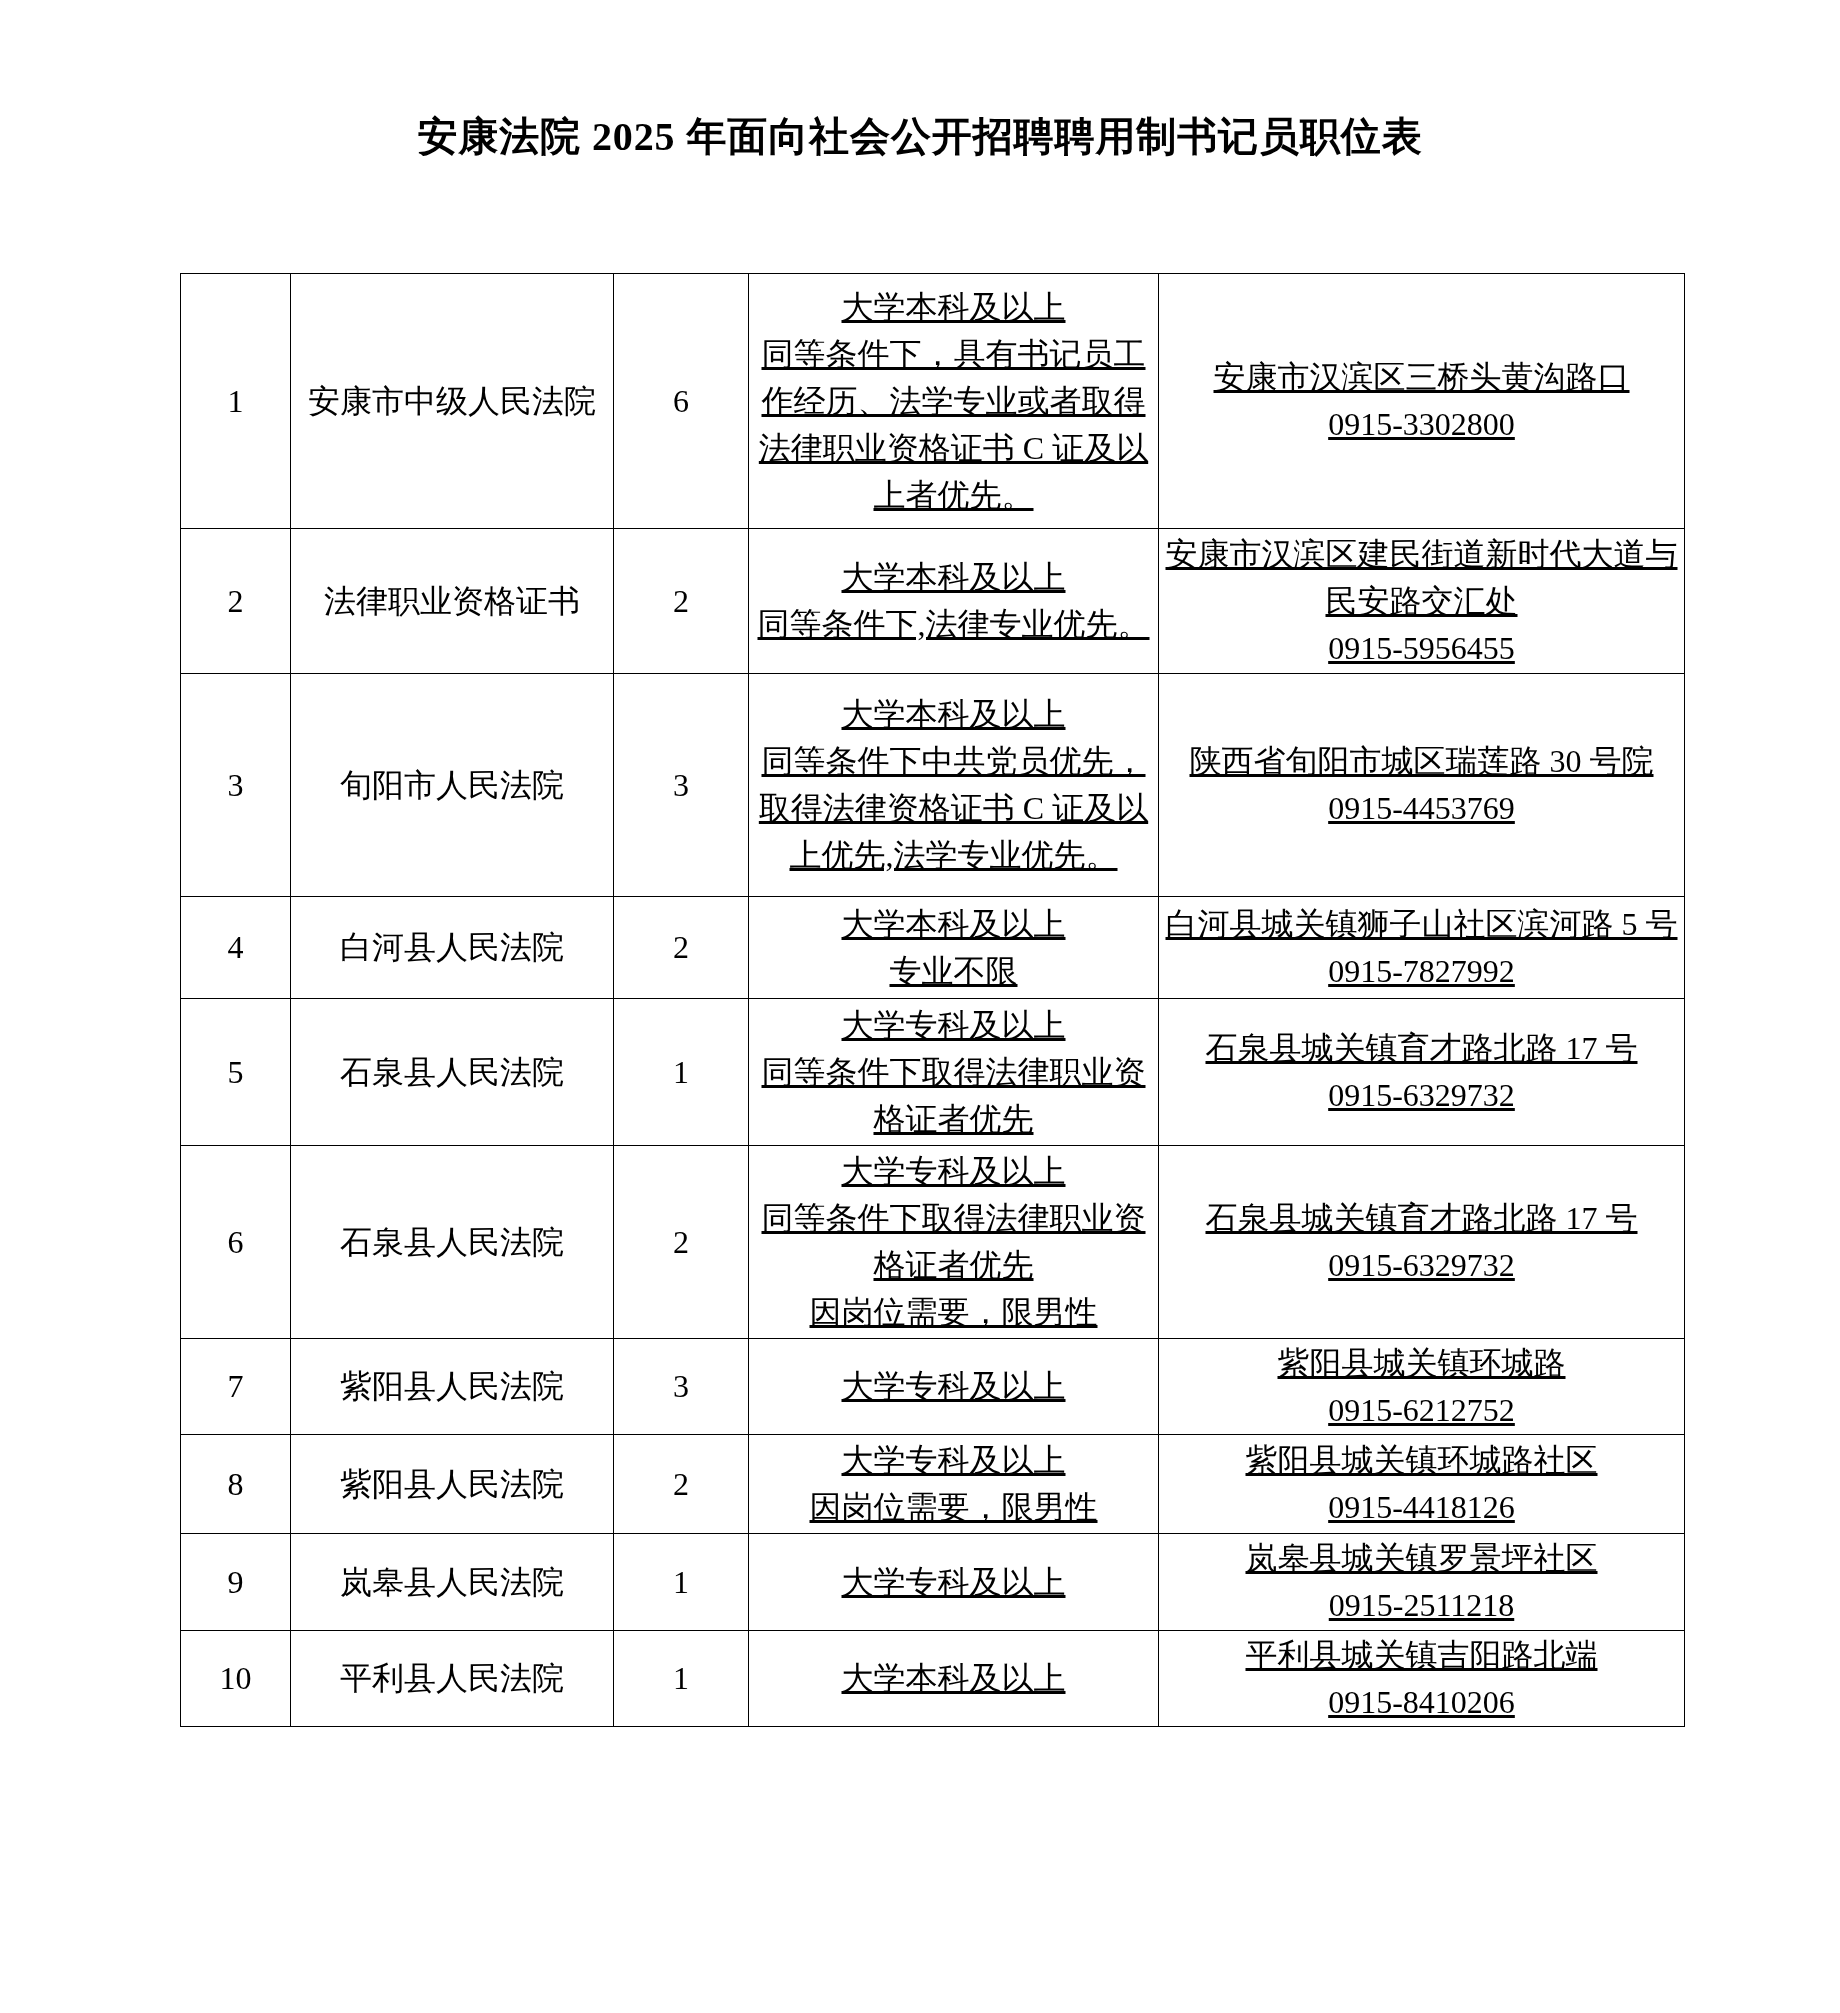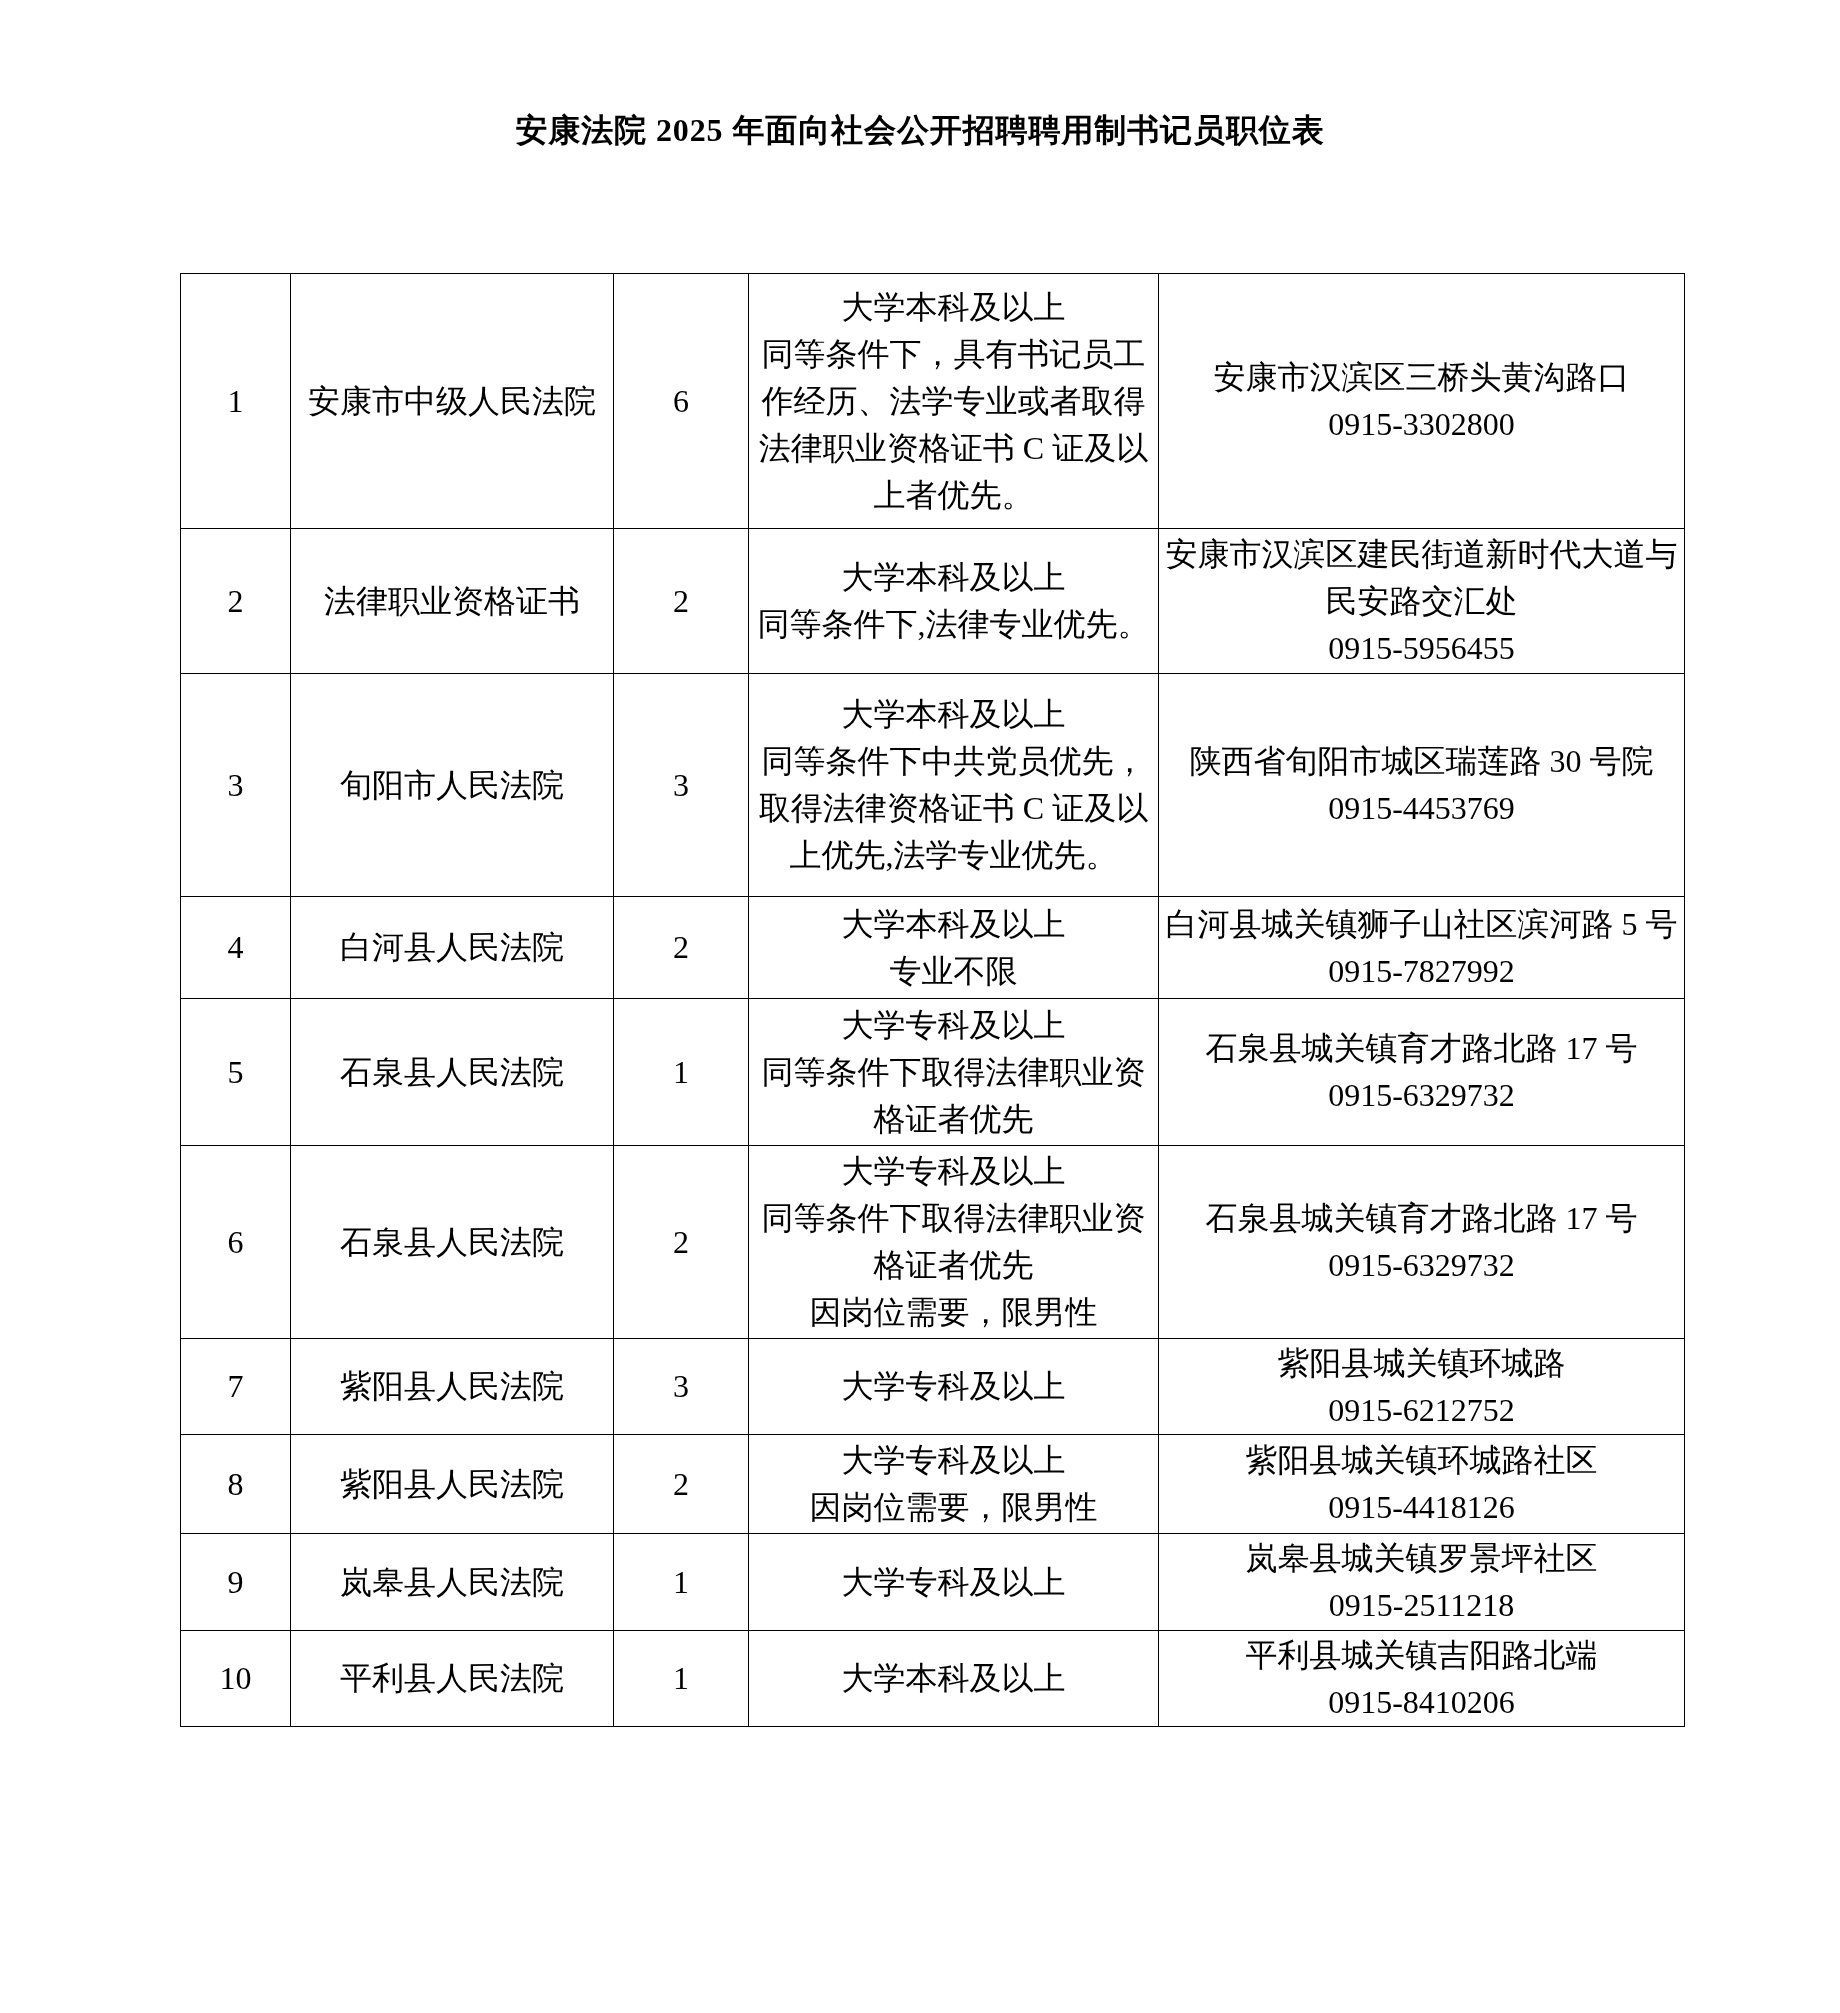--- a/index.html
+++ b/index.html
@@ -13,21 +13,21 @@
     height: 2014px;
     font-family: "Liberation Serif", "DejaVu Serif", serif;
     color: #000000;
   }
   .doc-title {
     position: absolute;
     top: 109px;
     left: 0;
     width: 100%;
     text-align: center;
-    font-size: 32px;
+    font-size: 40px;
     font-weight: bold;
     letter-spacing: 0.9px;
     white-space: nowrap;
   }
   table.positions {
     position: absolute;
     left: 180px;
     top: 273px;
     width: 1505px;
     border-collapse: collapse;
@@ -47,20 +47,21 @@
     font-weight: normal;
     padding: 0 1.9px;
     overflow: hidden;
   }
   table.positions th {
     font-weight: bold;
     white-space: pre-line;
   }
   td.multiline {
     white-space: pre-line;
+    text-decoration: underline;
   }
   tr.h-head { height: 165px; }
   tr.h-r0 { height: 255px; }
   tr.h-r1 { height: 145px; }
   tr.h-r2 { height: 223px; }
   tr.h-r3 { height: 102px; }
   tr.h-r4 { height: 147px; }
   tr.h-r5 { height: 193px; }
   tr.h-r6 { height: 96px; }
   tr.h-r7 { height: 99px; }

